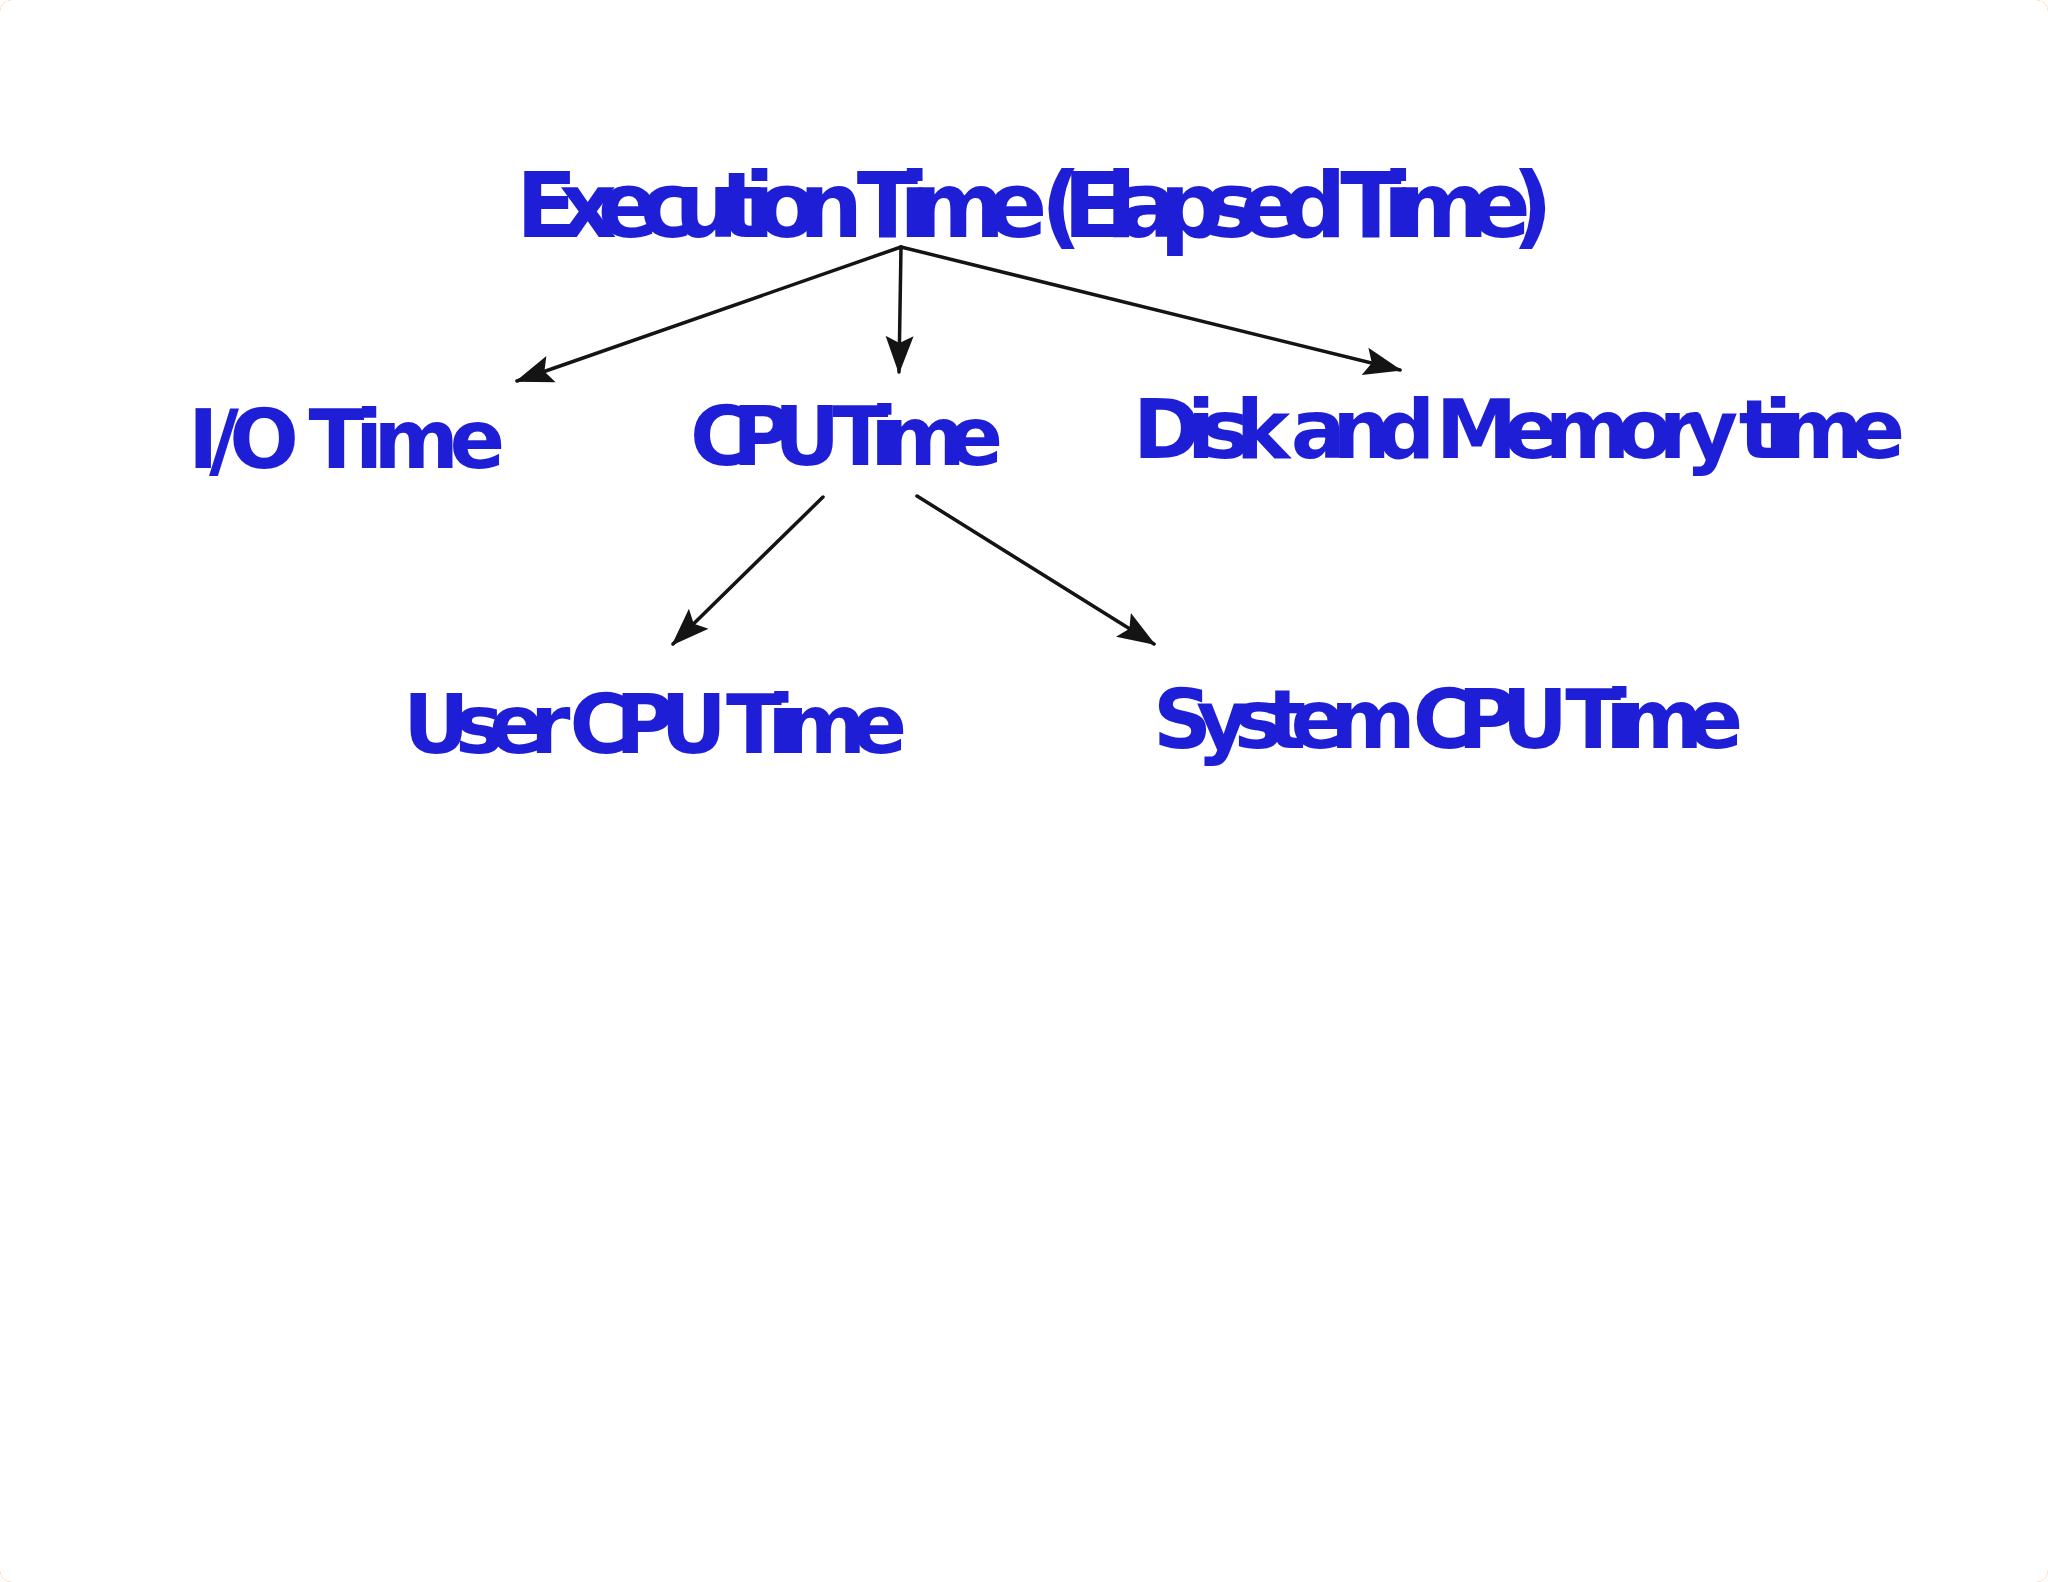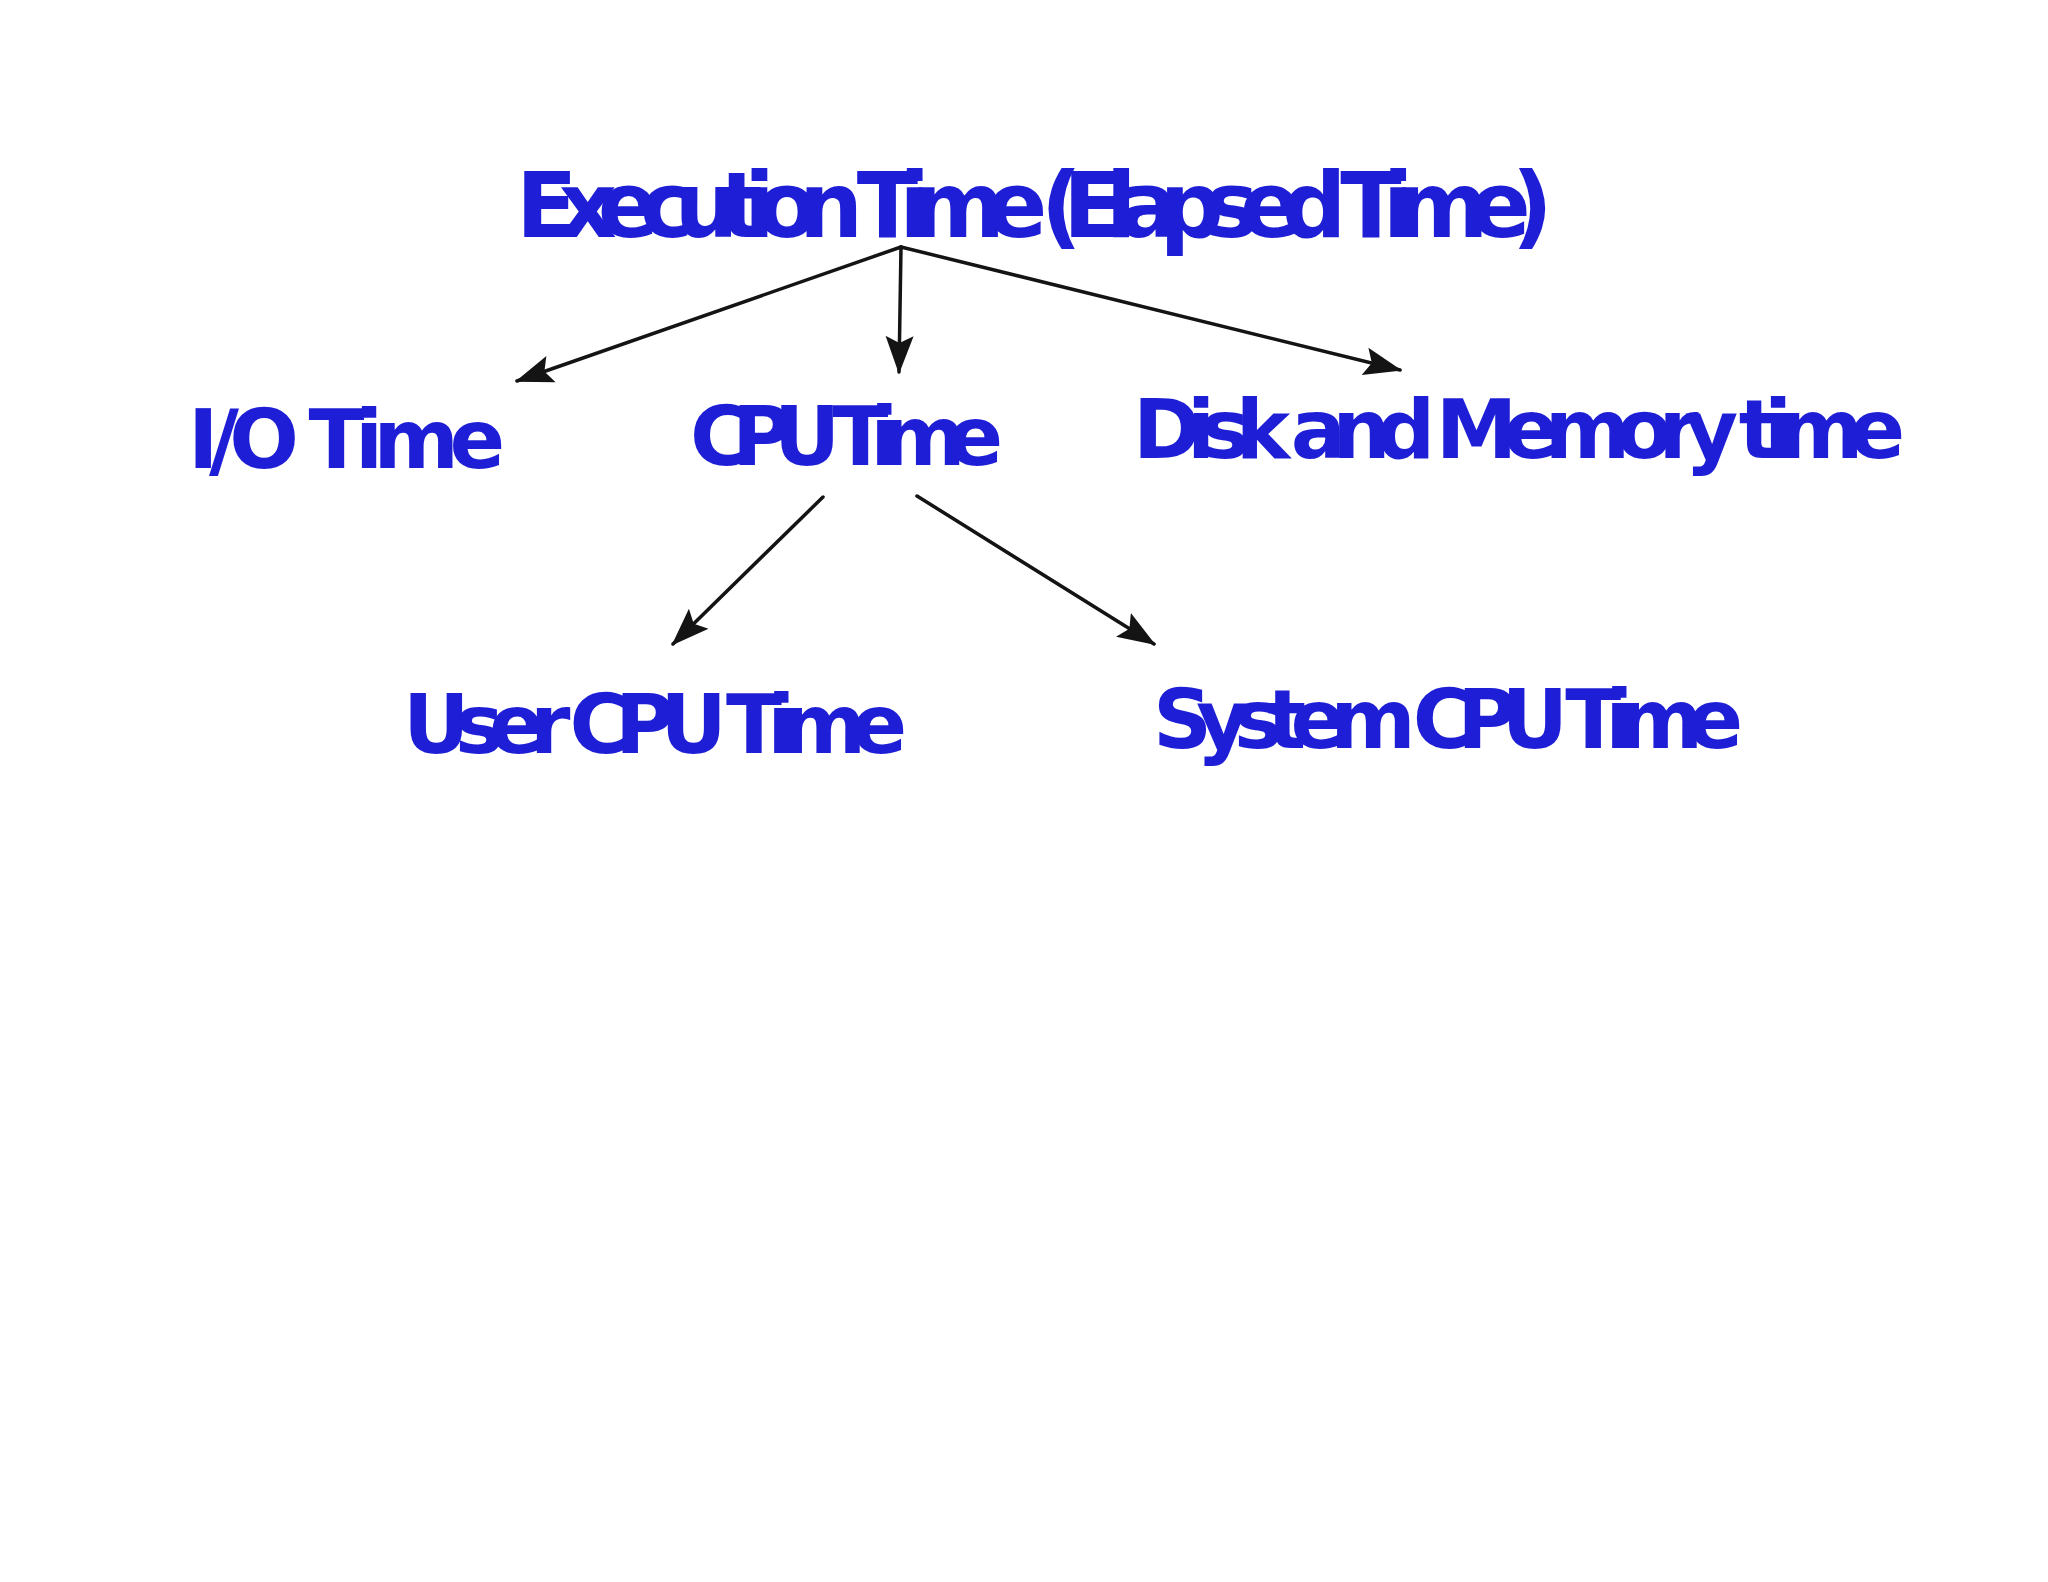--- a/index.html
+++ b/index.html
@@ -6,20 +6,21 @@
     margin: 0;
     padding: 0;
     background: #ffffff;
   }
   .stage {
     position: relative;
     width: 2048px;
     height: 1582px;
     background: #f97316;
     overflow: hidden;
+    border-radius: 12px;
   }
   svg.diagram {
     display: block;
     width: 2048px;
     height: 1582px;
   }
   text.node-label {
     font-family: "DejaVu Sans", "Liberation Sans", sans-serif;
     font-weight: bold;
   }

